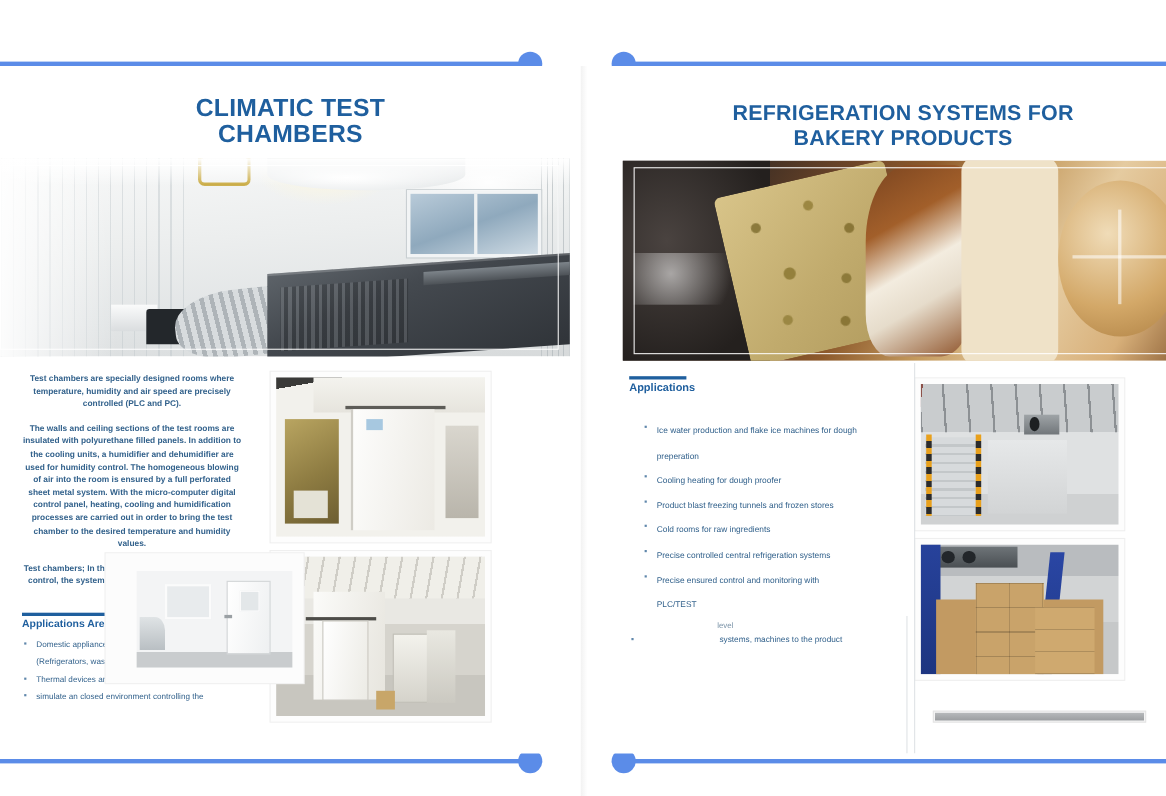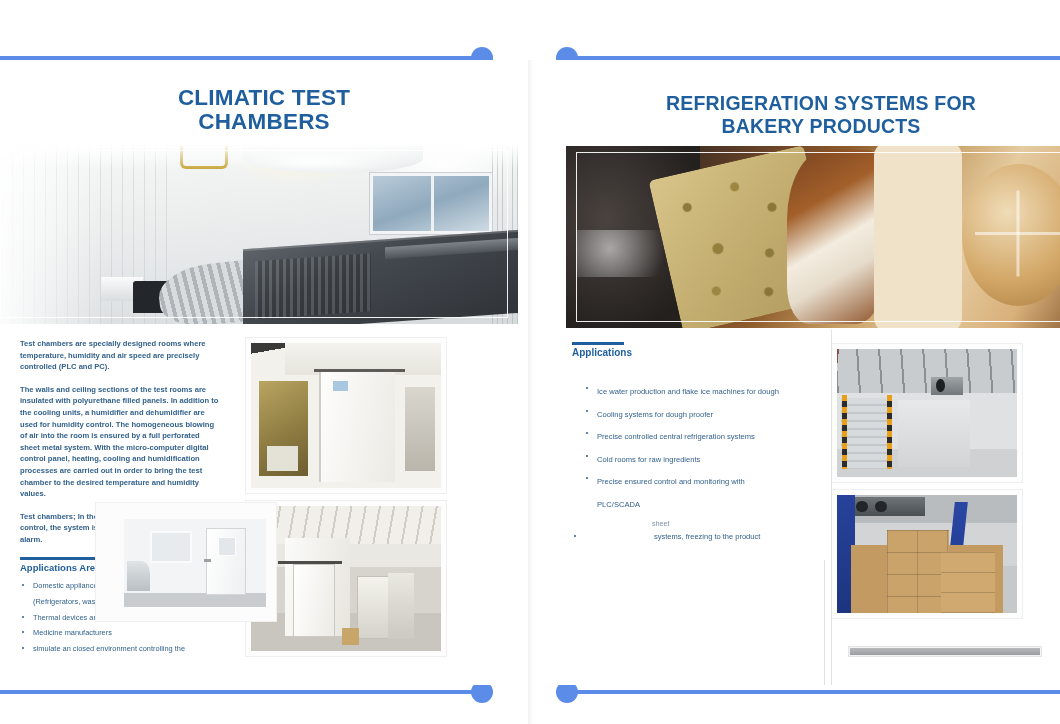--- a/index.html
+++ b/index.html
@@ -211,21 +211,21 @@
   
   .body-wrap { display: flex; }
   .col-text {
     color: #33628c;
     font-size: 7.6px;
     line-height: 11.6px;
     font-weight: bold;
   }
   .left .col-text { width: 248px; padding: 14px 8px 0 40px; }
 
-  .para { margin-bottom: 11px; }
+  .para { margin-bottom: 11px; text-align: center; }
 
   .accent-bar {
     width: 84px; height: 3px;
     background: #1f5f9e;
     margin: 0 0 2px 0;
   }
   .section-head {
     color: #1f5f9e;
     font-size: 9.5px;
     font-weight: bold;
@@ -532,24 +532,20 @@
 
       <ul class="bullets">
         <li>
           <span class="dot"></span>
           <span>Domestic appliances manufacturers</span>
           <span class="cont">(Refrigerators, washing machines, dishwashers, TV etc.)</span>
         </li>
         <li>
           <span class="dot"></span>
           <span>Thermal devices and components production facilities</span>
-        </li>
-        <li>
-          <span class="dot"></span>
-          <span>Medicine manufacturers</span>
         </li>
         <li>
           <span class="dot"></span>
           <span>simulate an closed environment  controlling the</span>
         </li>
 
       </ul>
     </div>
 
     <div class="thumb-col">
@@ -602,44 +598,49 @@
   <div class="body-wrap">
 
     <div style="width:270px; padding:14px 6px 0 16px;">
       <div class="accent-bar"></div>
       <div class="section-head">Applications</div>
 
       <ul class="bullets">
         <li>
           <span class="dot"></span>
           <span>Ice water production and flake ice machines for dough</span>
-        </li>
-        <li>
-          <span class="dot"></span>
-          <span>Cooling systems for dough proofer</span>
+          <span class="cont">preperation</span>
+        </li>
+        <li>
+          <span class="dot"></span>
+          <span>Cooling heating for dough proofer</span>
+        </li>
+        <li>
+          <span class="dot"></span>
+          <span>Product blast freezing tunnels and frozen stores</span>
+        </li>
+        <li>
+          <span class="dot"></span>
+          <span>Cold rooms for raw ingredients</span>
         </li>
         <li>
           <span class="dot"></span>
           <span>Precise controlled central refrigeration systems</span>
         </li>
         <li>
           <span class="dot"></span>
-          <span>Cold rooms for raw ingredients</span>
-        </li>
-        <li>
-          <span class="dot"></span>
           <span>Precise ensured control and monitoring with</span>
-          <span class="cont">PLC/SCADA</span>
+          <span class="cont">PLC/TEST</span>
         </li>
       </ul>
 
       <div style="position:relative; height:40px; margin-top:2px;">
-        <div style="position:absolute; left:80px; top:0; font-size:7.2px; color:#7b93a8;">sheet</div>
+        <div style="position:absolute; left:80px; top:0; font-size:7.2px; color:#7b93a8;">level</div>
         <div style="position:absolute; left:2px; top:16px; width:2px; height:2px; background:#5f87ab;"></div>
-        <div style="position:absolute; left:82px; top:13px; font-size:7.5px; color:#33628c;">systems, freezing to the product</div>
+        <div style="position:absolute; left:82px; top:13px; font-size:7.5px; color:#33628c;">systems, machines to the product</div>
       </div>
     </div>
 
     <div class="thumb-col">
       <div class="thumb r1">
         <div class="thumb-inner">
           <div class="img-corridor">
             <div class="cd-rails"></div>
             <div class="cd-vanish"></div>
             <div class="cd-fan"></div>

